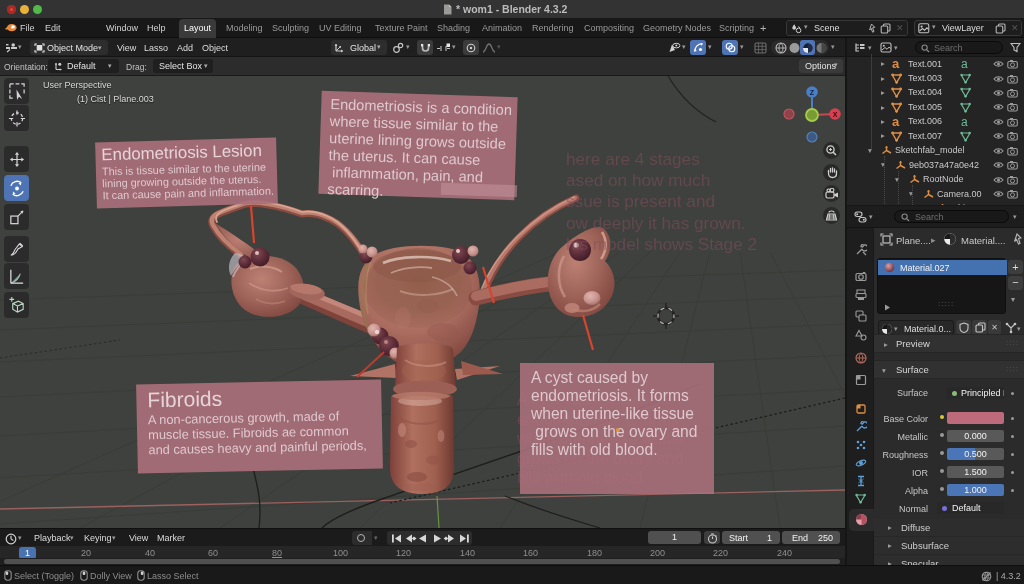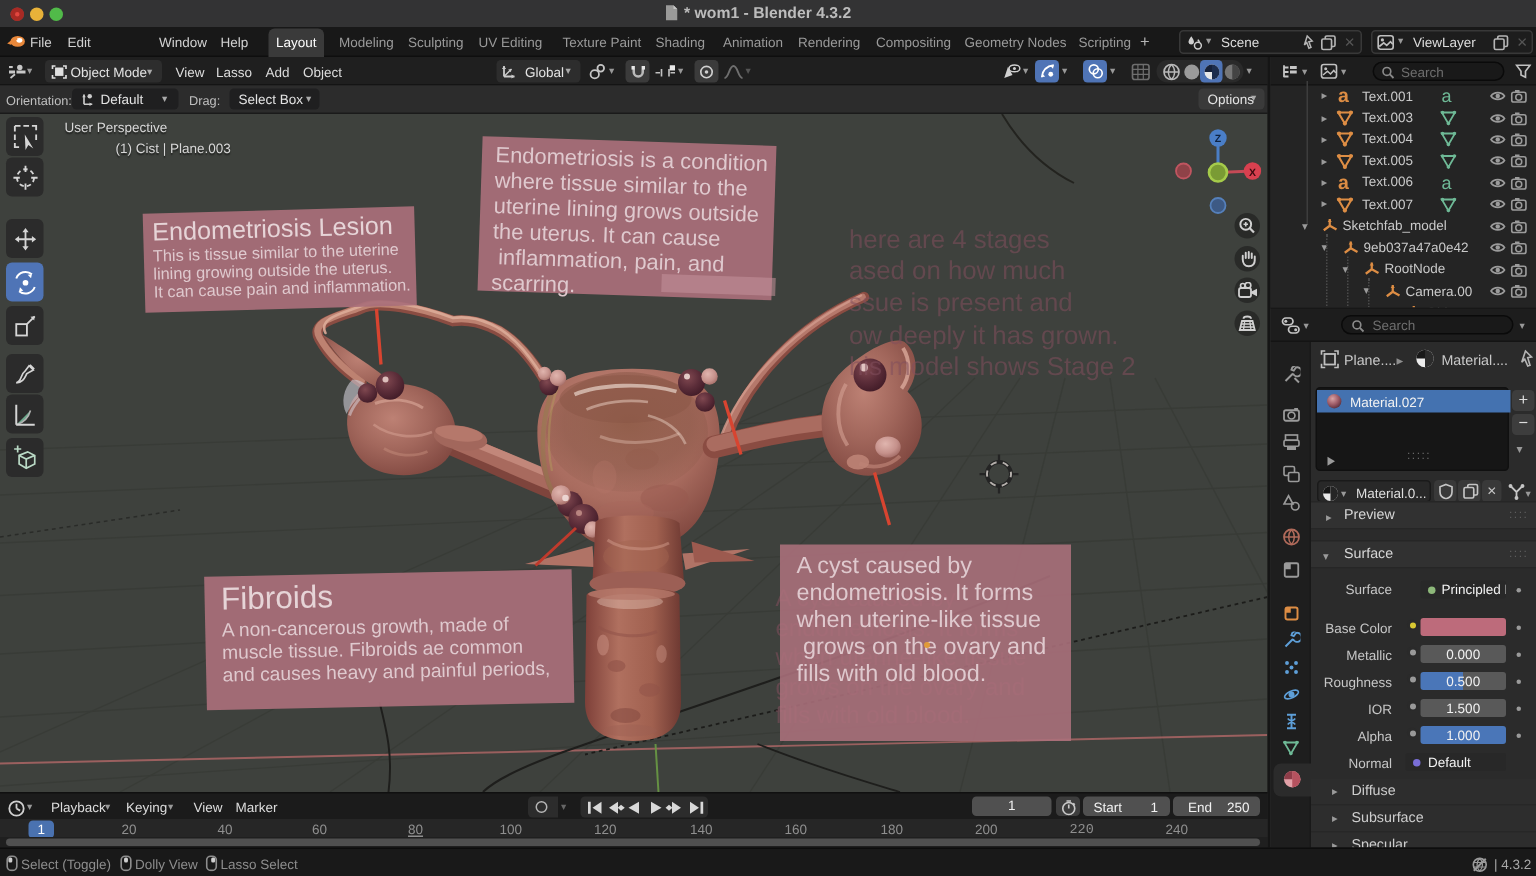--- a/index.html
+++ b/index.html
@@ -1022,21 +1022,21 @@
     <span style="position:absolute;left:81px;top:1.5px;font-size:9px;color:#8f8f8f;">20</span>
     <span style="position:absolute;left:145px;top:1.5px;font-size:9px;color:#8f8f8f;">40</span>
     <span style="position:absolute;left:208px;top:1.5px;font-size:9px;color:#8f8f8f;">60</span>
     <span style="position:absolute;left:272px;top:1.5px;font-size:9px;color:#8f8f8f;text-decoration:underline;">80</span>
     <span style="position:absolute;left:333px;top:1.5px;font-size:9px;color:#8f8f8f;">100</span>
     <span style="position:absolute;left:396px;top:1.5px;font-size:9px;color:#8f8f8f;">120</span>
     <span style="position:absolute;left:460px;top:1.5px;font-size:9px;color:#8f8f8f;">140</span>
     <span style="position:absolute;left:523px;top:1.5px;font-size:9px;color:#8f8f8f;">160</span>
     <span style="position:absolute;left:587px;top:1.5px;font-size:9px;color:#8f8f8f;">180</span>
     <span style="position:absolute;left:650px;top:1.5px;font-size:9px;color:#8f8f8f;">200</span>
-    <span style="position:absolute;left:713px;top:1.5px;font-size:9px;color:#8f8f8f;font-family:Liberation Mono, monospace;">220</span>
+    <span style="position:absolute;left:713px;top:1.5px;font-size:9px;color:#8f8f8f;">220</span>
     <span style="position:absolute;left:777px;top:1.5px;font-size:9px;color:#8f8f8f;">240</span>
     <div style="position:absolute;left:19px;top:1px;width:17px;height:12px;background:#4a72b0;border-radius:3px;color:#fff;font-size:9px;text-align:center;line-height:12px;">1</div>
   </div>
   <div class="abs" id="tlscroll">
     <div style="position:absolute;left:4px;top:1px;width:836px;height:5px;background:#505050;border-radius:2.5px;"></div>
   </div>
 
   <div class="abs" id="statusbar">
     <svg style="position:absolute;left:4px;top:4px;" width="8" height="11" viewBox="0 0 8 11">
         <rect x="0.8" y="0.8" width="6.4" height="9.4" rx="2.6" fill="none" stroke="#8d8d8d" stroke-width="1.1"></rect>

